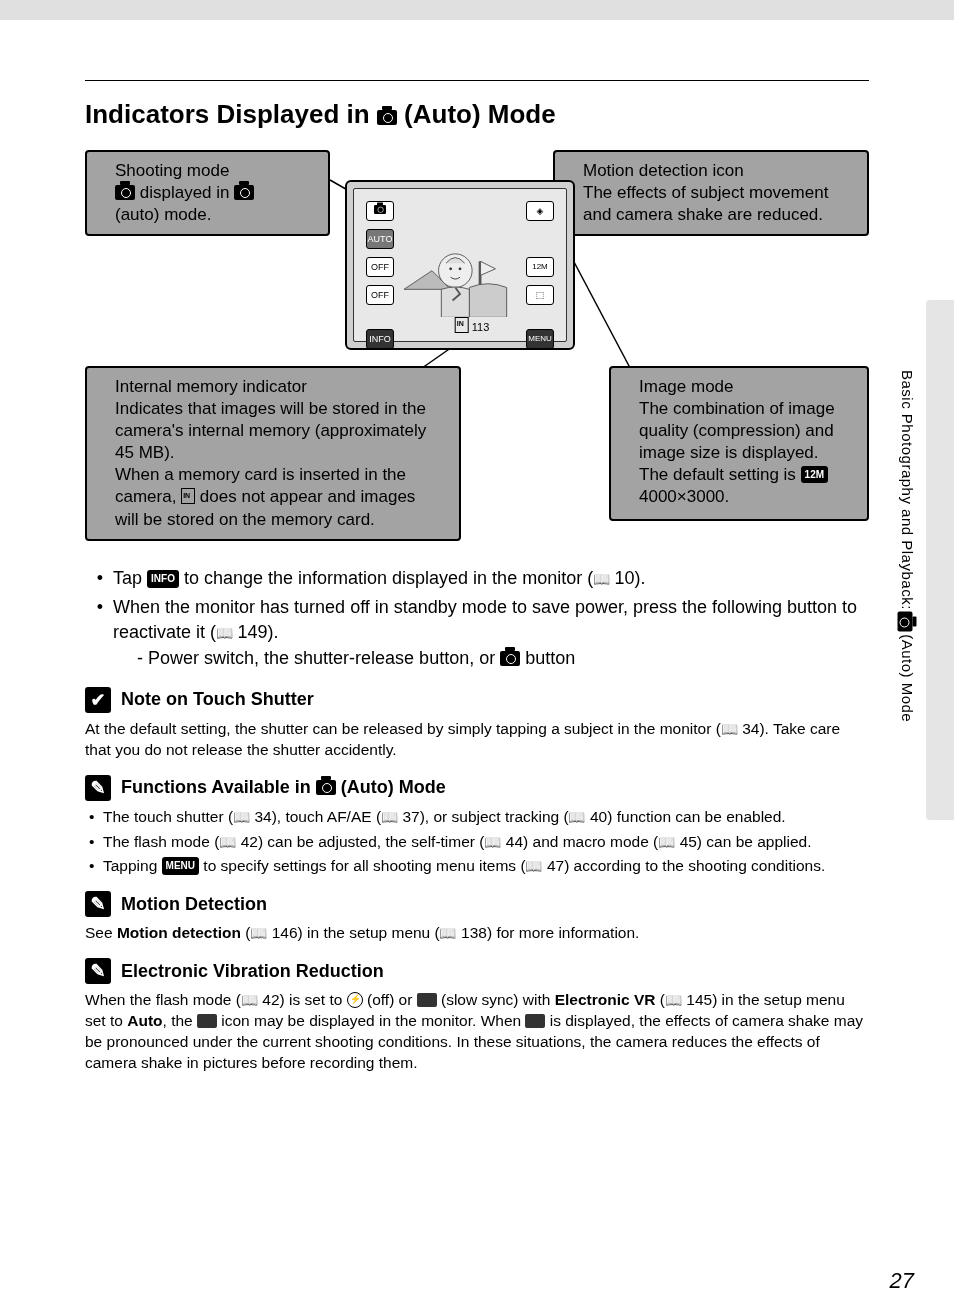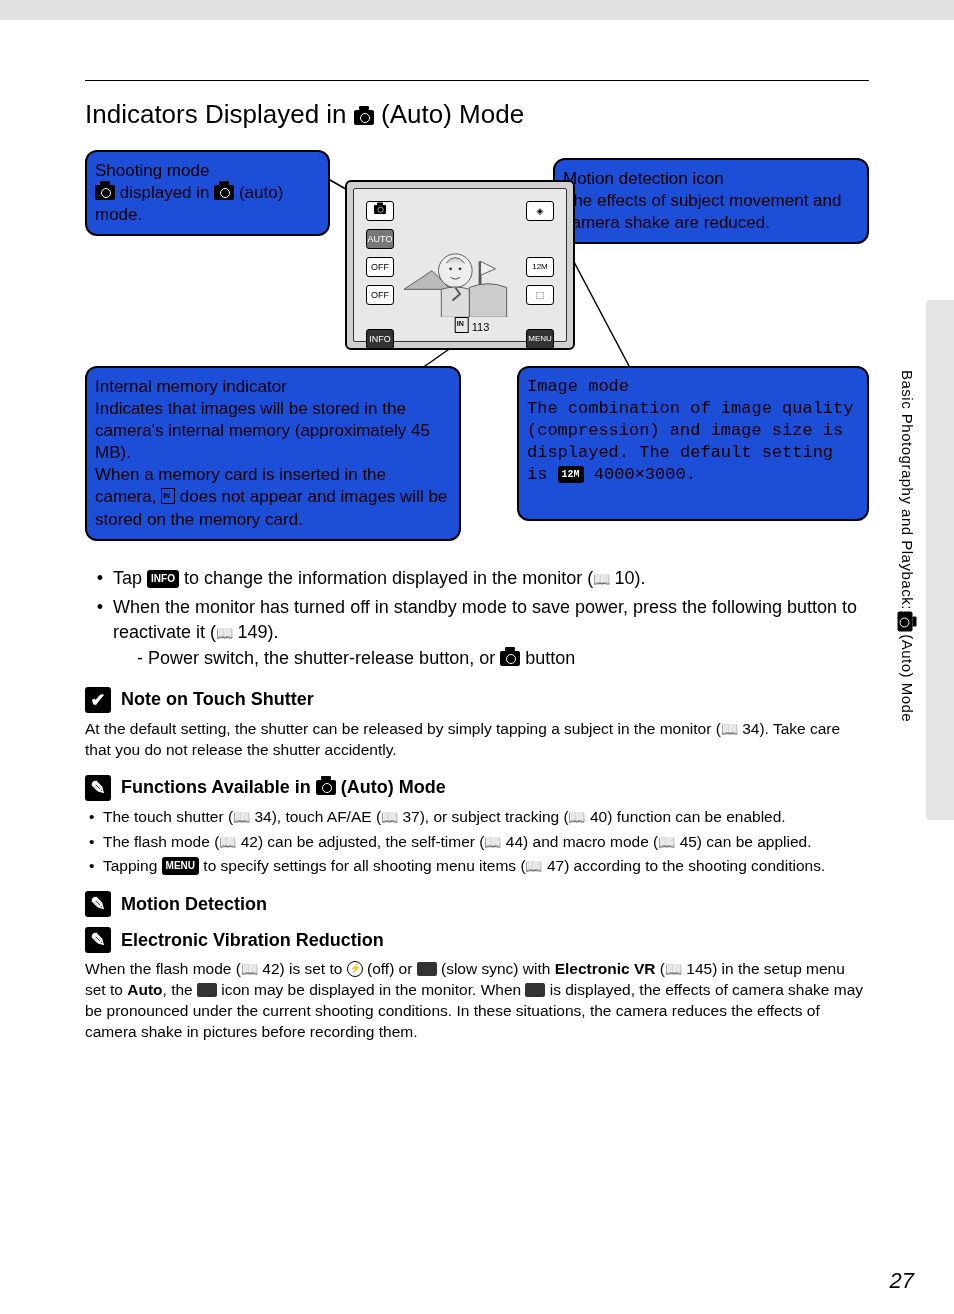--- a/index.html
+++ b/index.html
@@ -23,41 +23,41 @@
     margin-bottom: 6px;
     padding-right: 60px;
   }
   .header-rule {
     border-bottom: 1px solid #000;
     margin-bottom: 18px;
     margin-right: 60px;
   }
   .section-title {
     font-size: 26px;
-    font-weight: normal;
+    font-weight: bold;
     margin-bottom: 20px;
   }
   .diagram-area {
     position: relative;
     height: 410px;
     margin-right: 60px;
   }
   .callout {
     position: absolute;
     border: 2px solid #000;
-    border-radius: 12px;
-    padding: 8px 8px;
+    border-radius: 4px;
+    padding: 8px 28px;
     font-size: 17px;
     line-height: 1.3;
-    background: #1d4ed8;
+    background: #a3a3a3;
   }
   .c-shooting { top: 0; left: 0; width: 245px; }
-  .c-motion  { top: 8px; right: 0; width: 316px; }
+  .c-motion  { top: 0; right: 0; width: 316px; }
   .c-memory  { top: 216px; left: 0; width: 376px; }
-  .c-image   { top: 216px; right: 0; width: 352px; height:155px;font-family:Liberation Mono, monospace; }
+  .c-image   { top: 216px; right: 0; width: 260px; height:155px; }
   .lcd {
     position: absolute;
     top: 30px; left: 260px;
     width: 230px; height: 170px;
     border: 2px solid #000;
     border-radius: 6px;
     background: #d0d0d0;
     overflow: hidden;
   }
   .lcd-inner {
@@ -255,20 +255,23 @@
       <li><span>The touch shutter (</span><span class="book-icon"></span><span> 34), touch AF/AE (</span><span class="book-icon"></span><span> 37), or subject tracking (</span><span class="book-icon"></span><span> 40) function can be enabled.</span></li>
       <li><span>The flash mode (</span><span class="book-icon"></span><span> 42) can be adjusted, the self-timer (</span><span class="book-icon"></span><span> 44) and macro mode (</span><span class="book-icon"></span><span> 45) can be applied.</span></li>
       <li><span>Tapping </span><span class="pill">MENU</span><span> to specify settings for all shooting menu items (</span><span class="book-icon"></span><span> 47) according to the shooting conditions.</span></li>
     </ul>
   </div>
 
   <div class="info-head">
     <span class="info-icon-tip">✎</span>
     <span class="info-title">Motion Detection</span>
   </div>
+  <div class="info-body">
+    <span>See </span><b>Motion detection</b><span> (</span><span class="book-icon"></span><span> 146) in the setup menu (</span><span class="book-icon"></span><span> 138) for more information.</span>
+  </div>
 
   <div class="info-head">
     <span class="info-icon-tip">✎</span>
     <span class="info-title">Electronic Vibration Reduction</span>
   </div>
   <div class="info-body">
     <span>When the flash mode (</span><span class="book-icon"></span><span> 42) is set to </span><span class="flash-icon"></span><span> (off) or </span><span class="evr-icon"></span><span> (slow sync) with </span><b>Electronic VR</b><span> (</span><span class="book-icon"></span><span> 145) in the setup menu set to </span><b>Auto</b><span>, the </span><span class="evr-icon"></span><span> icon may be displayed in the monitor. When </span><span class="evr-icon"></span><span> is displayed, the effects of camera shake may be pronounced under the current shooting conditions. In these situations, the camera reduces the effects of camera shake in pictures before recording them.</span>
   </div>
 
   <div class="side-tab"></div>

